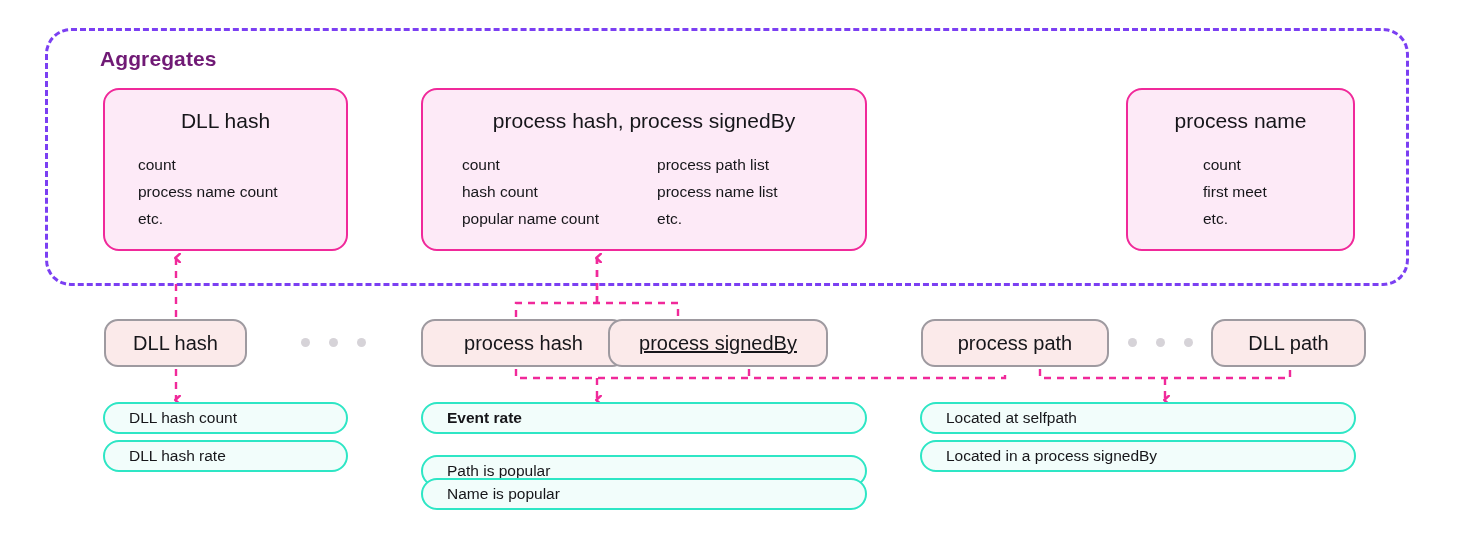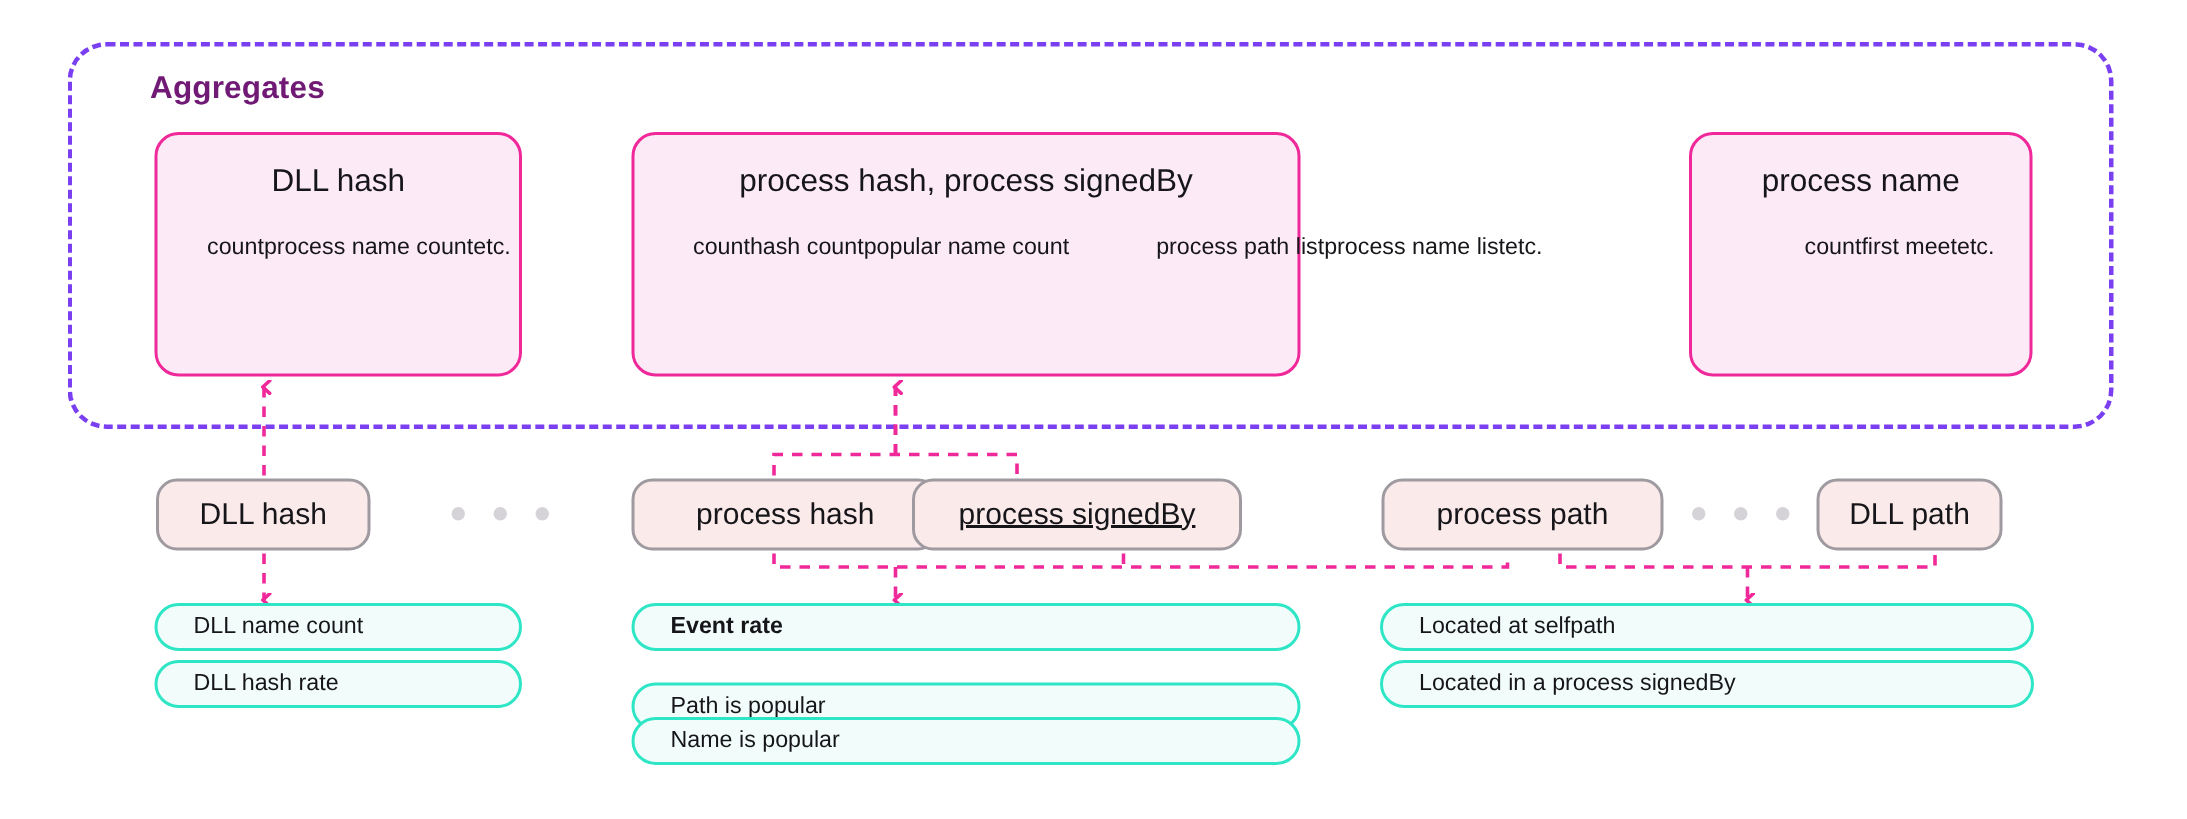--- a/index.html
+++ b/index.html
@@ -47,21 +47,21 @@
     color:#16161a;
     margin-top:19px;
     white-space:nowrap;
   }
   .agg-cols{
     display:flex;
     margin-top:18px;
     padding-left:35px;
     box-sizing:border-box;
   }
-  .agg-col{display:flex;flex-direction:row;}
+  .agg-col{display:flex;flex-direction:column;}
   .agg-item{
     font-size:15.5px;
     color:#16161a;
     line-height:27px;
     white-space:nowrap;
   }
 
   #agg-dll{left:103px;top:88px;width:245px;height:163px;}
   #agg-dll .agg-cols{padding-left:33px;}
   #agg-proc{left:421px;top:88px;width:446px;height:163px;}
@@ -82,21 +82,21 @@
     align-items:center;
     justify-content:center;
     font-size:20px;
     color:#16161a;
     white-space:nowrap;
   }
   #pill-dll-hash{left:104px;top:319px;width:143px;}
   #pill-process-hash{left:421px;top:319px;width:205px;}
   #pill-process-signedby{left:608px;top:319px;width:220px;text-decoration:underline;}
   #pill-process-path{left:921px;top:319px;width:188px;}
-  #pill-dll-path{left:1211px;top:319px;width:124px;}
+  #pill-dll-path{left:1211px;top:319px;width:155px;}
 
   
   .dots{position:absolute;display:flex;gap:19px;align-items:center;}
   .dots span{
     width:9px;height:9px;border-radius:50%;
     background:#d6d3d8;display:block;
   }
   #dots-left{left:301px;top:338px;}
   #dots-right{left:1128px;top:338px;}
 
@@ -214,21 +214,21 @@
     <span></span>
     <span></span>
     <span></span>
   </div>
   <div class="dots" id="dots-right">
     <span></span>
     <span></span>
     <span></span>
   </div>
 
-  <div class="out-pill" id="out-dll-count">DLL name count</div>
+  <div class="out-pill" id="out-dll-count">DLL hash count</div>
   <div class="out-pill" id="out-dll-rate">DLL hash rate</div>
   <div class="out-pill" id="out-event-rate">Event rate</div>
   <div class="out-pill" id="out-path-popular">Path is popular</div>
   <div class="out-pill" id="out-selfpath">Located at selfpath</div>
   <div class="out-pill" id="out-name-popular">Name is popular</div>
   <div class="out-pill" id="out-subfolder">Located in a process signedBy</div>
 
 </div>
 
 </body></html>

